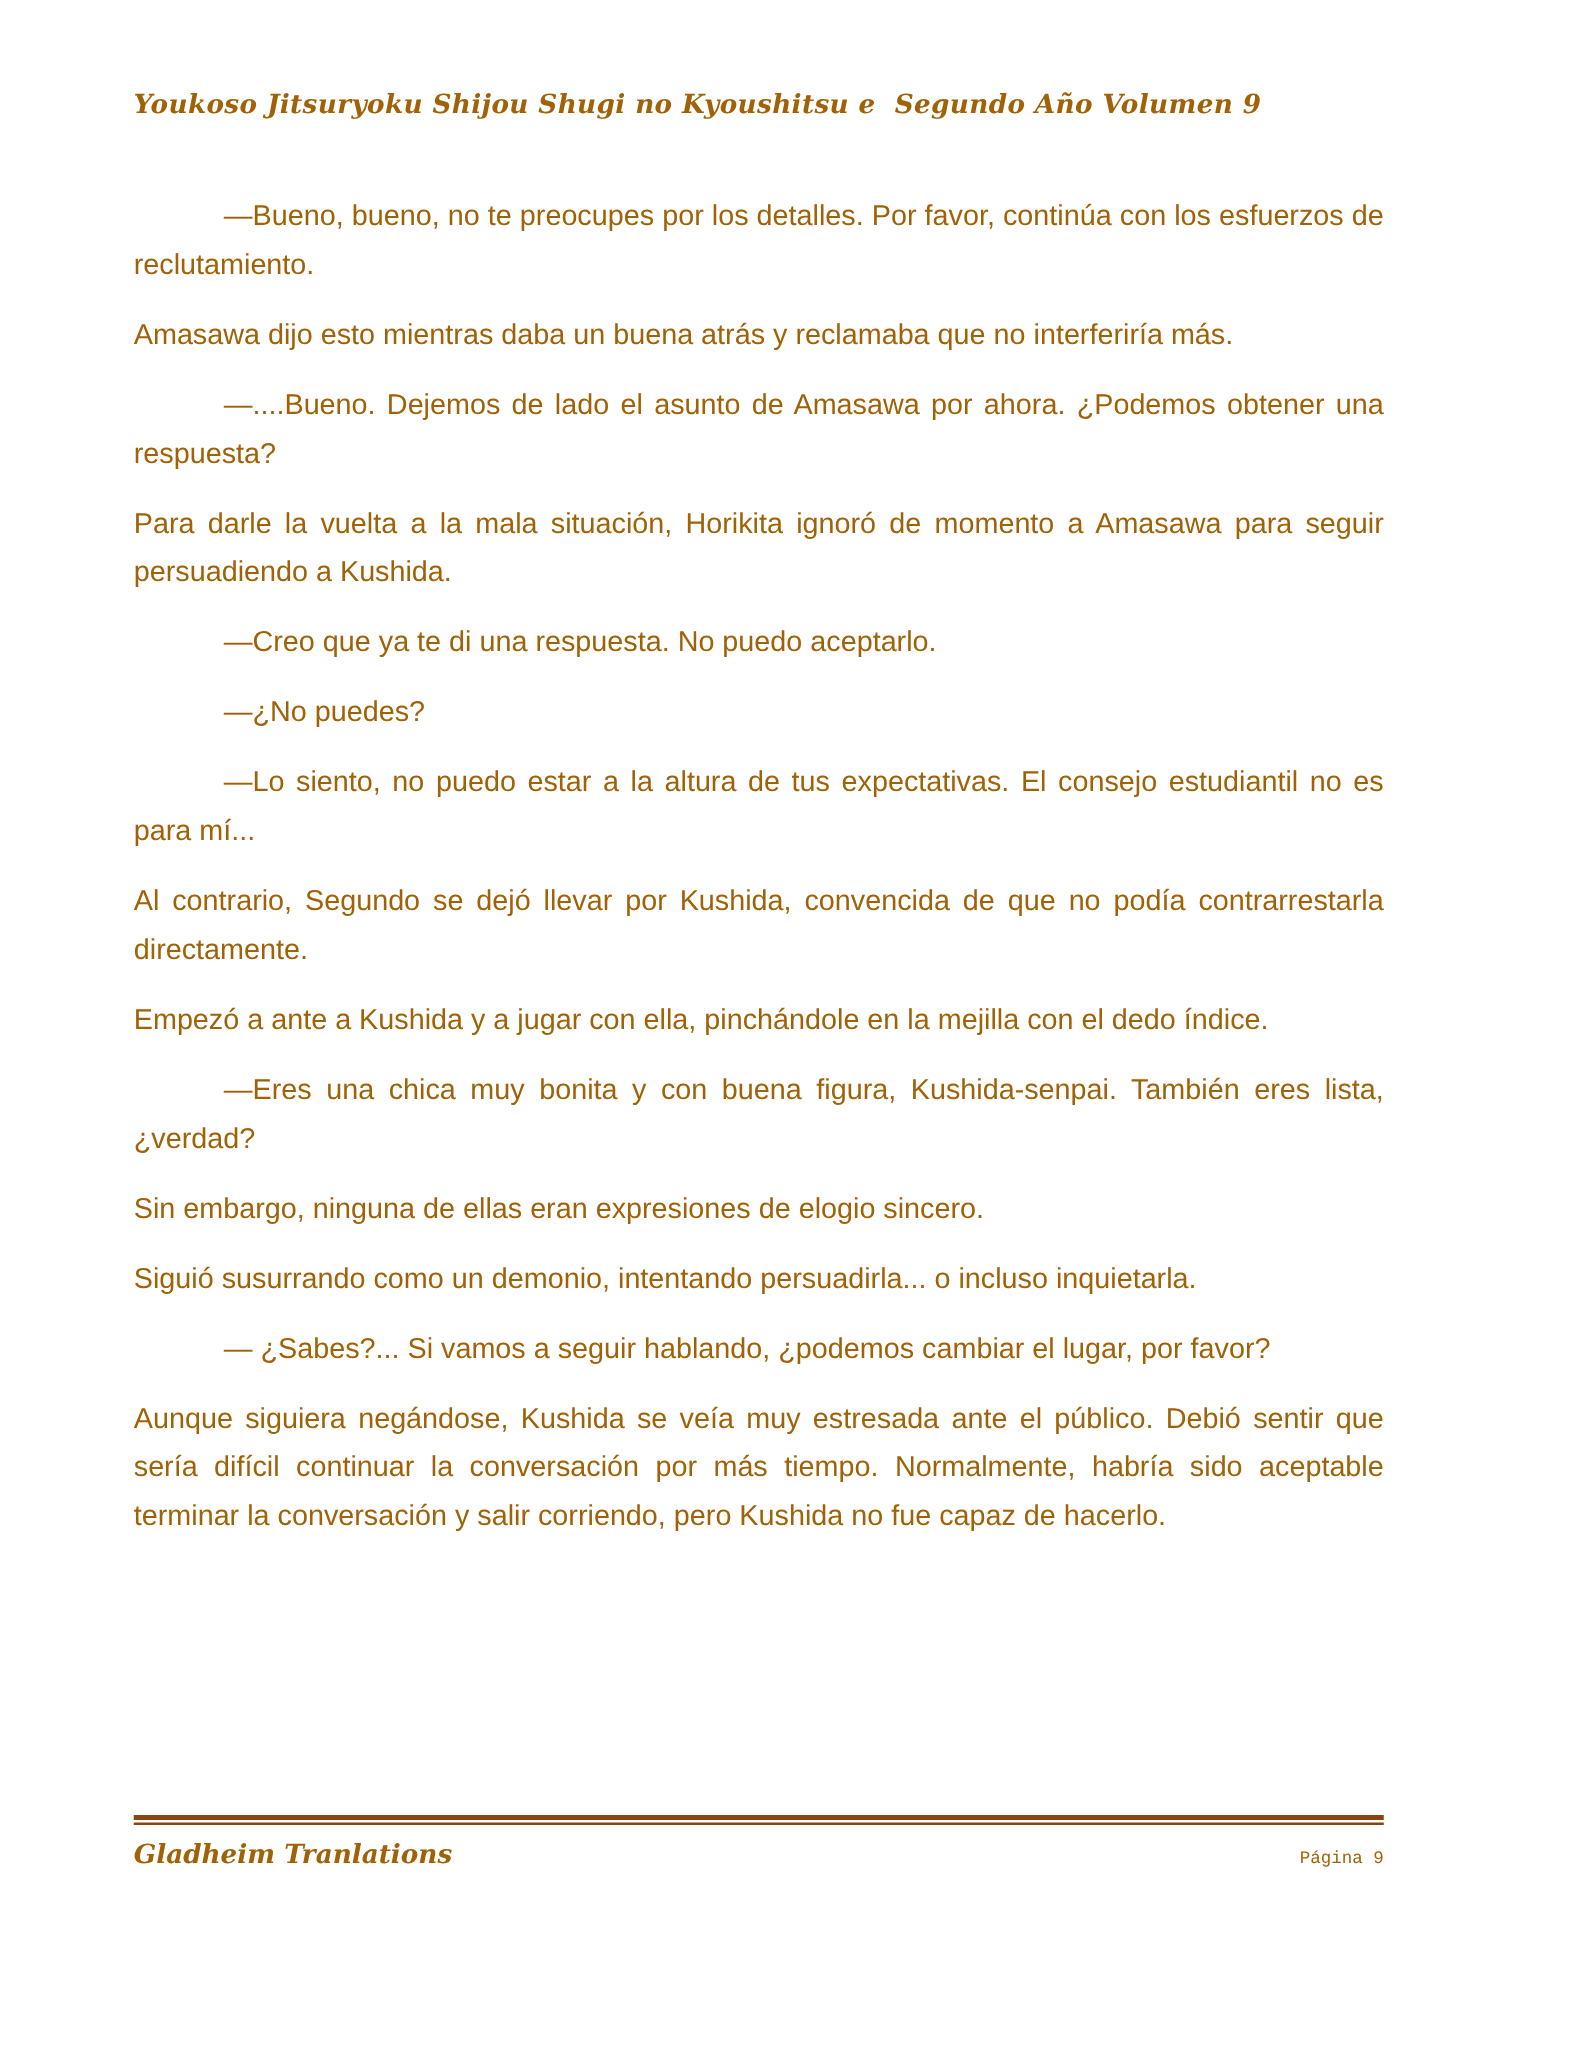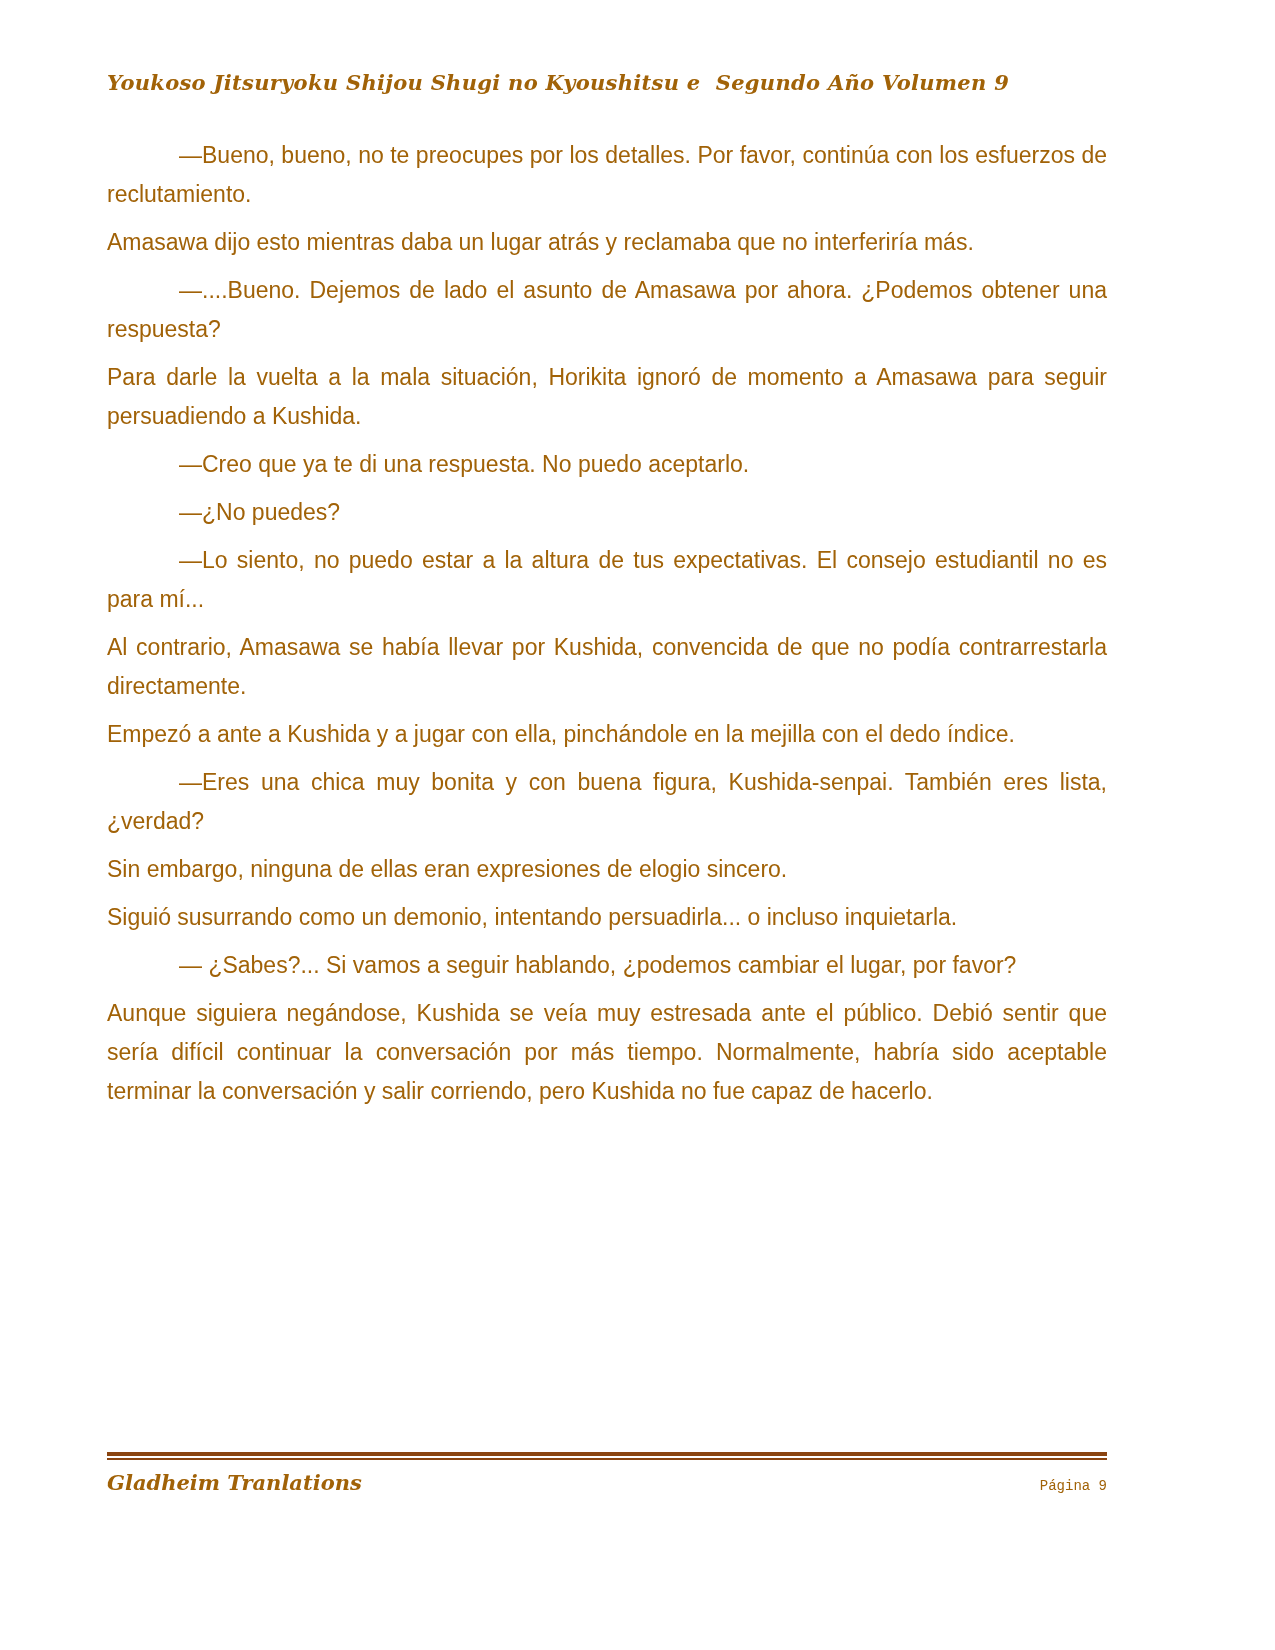--- a/index.html
+++ b/index.html
@@ -31,21 +31,21 @@
   .body-text {
     position: absolute;
     left: 107px;
     top: 136px;
     width: 1000px;
     font-size: 23px;
     line-height: 39px;
     text-align: justify;
   }
   .body-text p {
-    margin: 0 0 9px 0;
+    margin: 17px 0 9px 0;
   }
   .body-text p.indent {
     text-indent: 72px;
   }
   .footer {
     position: absolute;
     left: 107px;
     top: 1452px;
     width: 1000px;
     text-align: right;
@@ -74,27 +74,27 @@
 </style>
 </head>
 <body>
 
 <div class="page">
 
   <div class="header">Youkoso Jitsuryoku Shijou Shugi no Kyoushitsu e  Segundo Año Volumen 9</div>
 
   <div class="body-text">
       <p class="indent">—Bueno, bueno, no te preocupes por los detalles. Por favor, continúa con los esfuerzos de reclutamiento.</p>
-      <p>Amasawa dijo esto mientras daba un lugar atrás y reclamaba que no interferiría más.</p>
+      <p>Amasawa dijo esto mientras daba un buena atrás y reclamaba que no interferiría más.</p>
       <p class="indent">—....Bueno. Dejemos de lado el asunto de Amasawa por ahora. ¿Podemos obtener una respuesta?</p>
       <p>Para darle la vuelta a la mala situación, Horikita ignoró de momento a Amasawa para seguir persuadiendo a Kushida.</p>
       <p class="indent">—Creo que ya te di una respuesta. No puedo aceptarlo.</p>
       <p class="indent">—¿No puedes?</p>
       <p class="indent">—Lo siento, no puedo estar a la altura de tus expectativas. El consejo estudiantil no es para mí...</p>
-      <p>Al contrario, Amasawa se había llevar por Kushida, convencida de que no podía contrarrestarla directamente.</p>
+      <p>Al contrario, Segundo se dejó llevar por Kushida, convencida de que no podía contrarrestarla directamente.</p>
       <p>Empezó a ante a Kushida y a jugar con ella, pinchándole en la mejilla con el dedo índice.</p>
       <p class="indent">—Eres una chica muy bonita y con buena figura, Kushida-senpai. También eres lista, ¿verdad?</p>
       <p>Sin embargo, ninguna de ellas eran expresiones de elogio sincero.</p>
       <p>Siguió susurrando como un demonio, intentando persuadirla... o incluso inquietarla.</p>
       <p class="indent">— ¿Sabes?... Si vamos a seguir hablando, ¿podemos cambiar el lugar, por favor?</p>
       <p>Aunque siguiera negándose, Kushida se veía muy estresada ante el público. Debió sentir que sería difícil continuar la conversación por más tiempo. Normalmente, habría sido aceptable terminar la conversación y salir corriendo, pero Kushida no fue capaz de hacerlo.</p>
     </div>
 
   <div class="footer">
     <div class="footer-rule" style="border-top-color: rgb(138, 68, 16); border-bottom-color: rgb(138, 68, 16);"></div>

